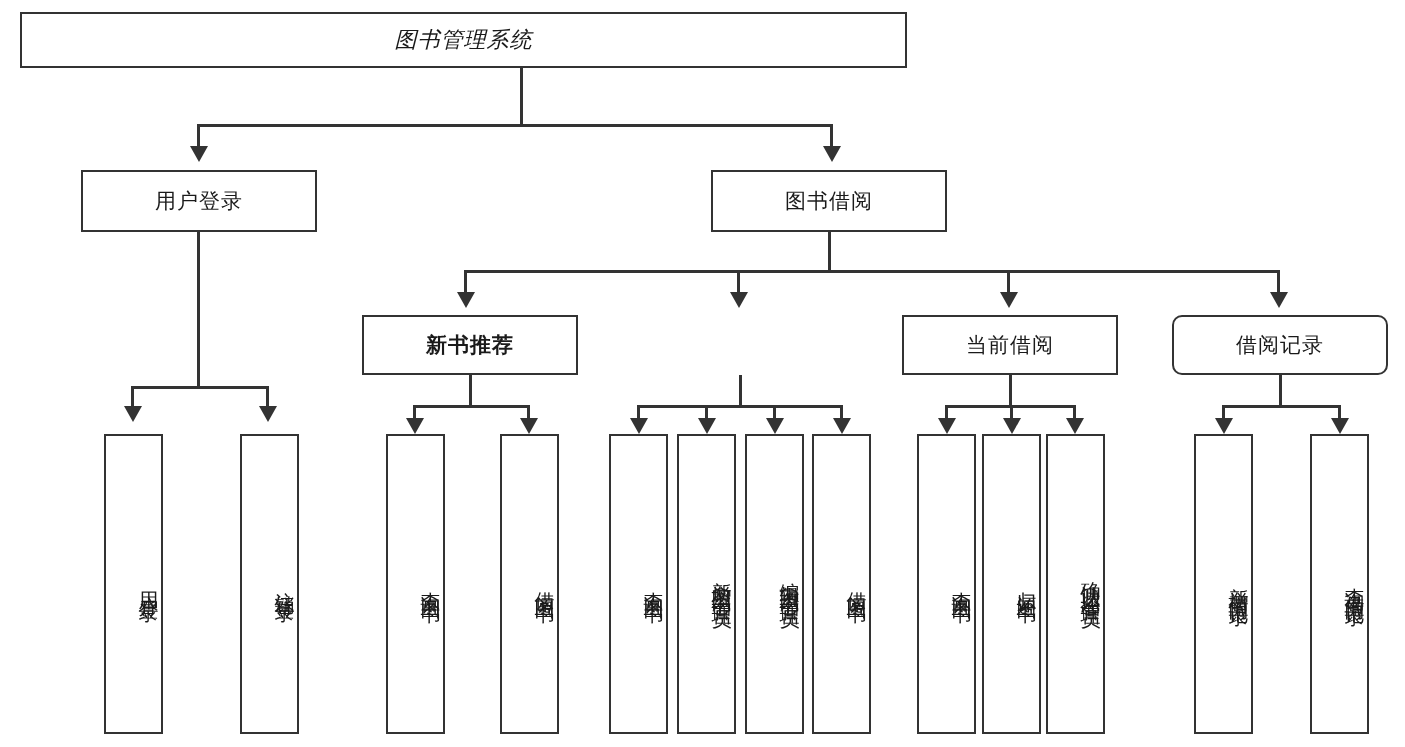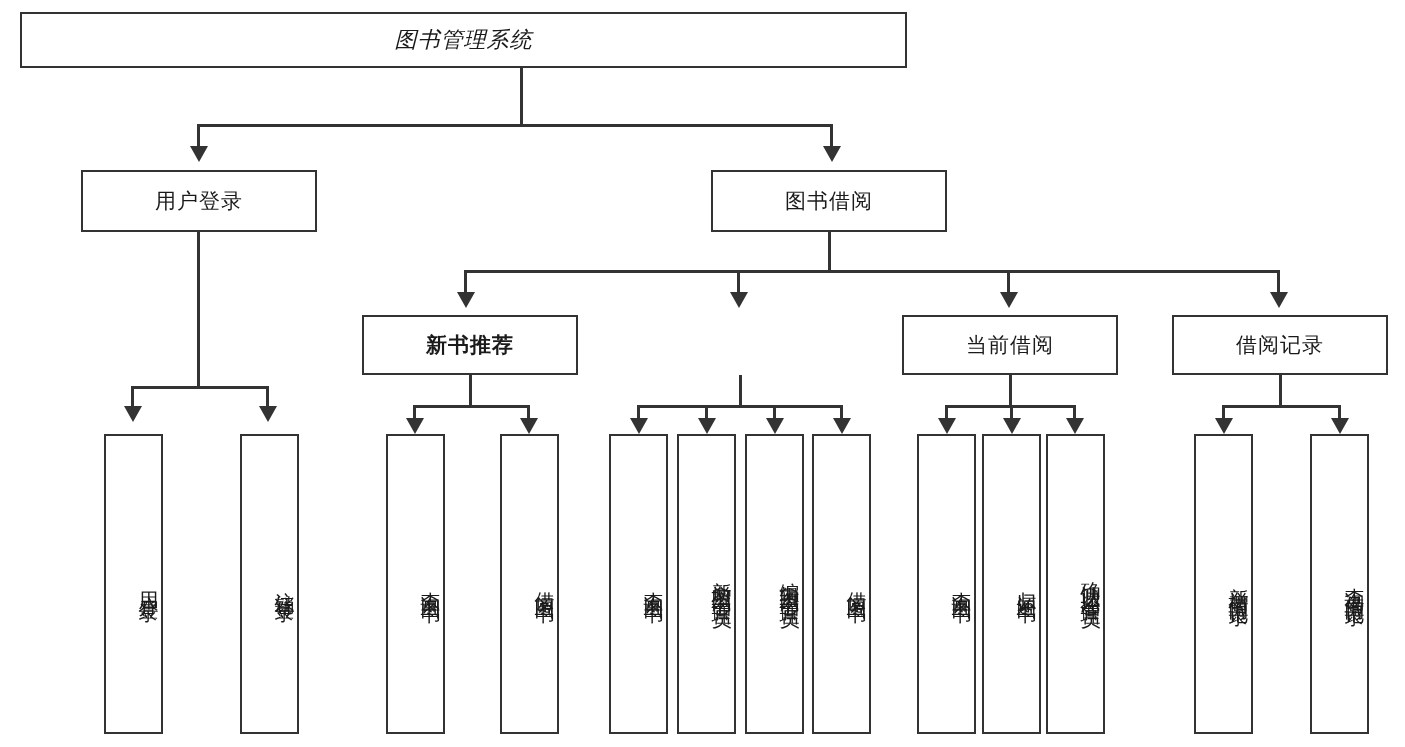--- a/index.html
+++ b/index.html
@@ -122,21 +122,21 @@
   <div class="arrow" style="left:1000px; top:292px;"></div>
   <div class="line v" style="left:1277px; top:270px; width:3px; height:22px;"></div>
   <div class="arrow" style="left:1270px; top:292px;"></div>
 
   <div class="node h" style="left:362px; top:315px; width:216px; height:60px;font-weight:bold;">
     <span>新书推荐</span>
   </div>
   <div class="node h" style="left:902px; top:315px; width:216px; height:60px;">
     <span>当前借阅</span>
   </div>
-  <div class="node h" style="left:1172px; top:315px; width:216px; height:60px;">
+  <div class="node h" style="left:1172px; top:315px; width:216px; height:60px;border-radius:10px;">
     <span>借阅记录</span>
   </div>
 
   <div class="line v" style="left:469px; top:375px; width:3px; height:30px;"></div>
   <div class="line h" style="left:413px; top:405px; width:117px; height:3px;"></div>
   <div class="line v" style="left:413px; top:405px; width:3px; height:14px;"></div>
   <div class="arrow" style="left:406px; top:418px;"></div>
   <div class="line v" style="left:527px; top:405px; width:3px; height:14px;"></div>
   <div class="arrow" style="left:520px; top:418px;"></div>
 

